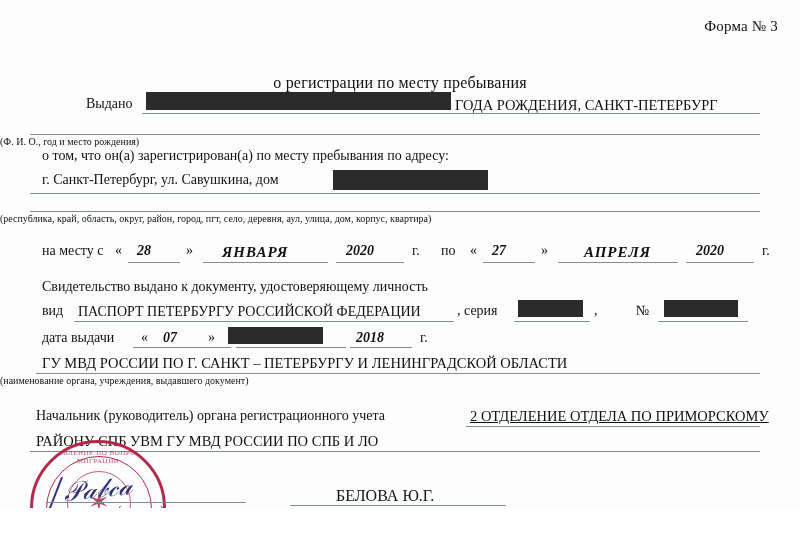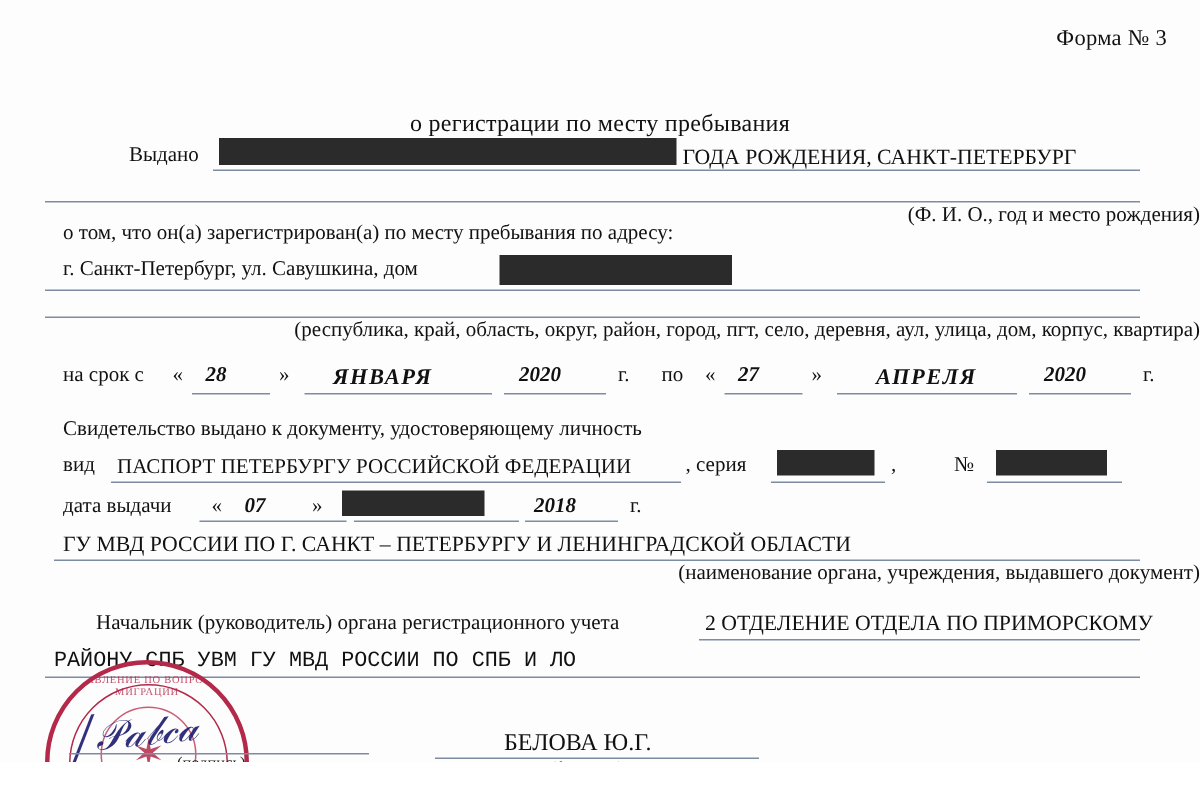--- a/index.html
+++ b/index.html
@@ -66,22 +66,22 @@
     font-size: 14px;
     white-space: nowrap;
   }
   .lbl.small {
     font-size: 11px;
     color: #222;
   }
   .center-cap {
     position: absolute;
     left: 0; right: 0;
-    text-align: right;
-    font-size: 14px;
+    text-align: left;
+    font-size: 10px;
   }
   
   .rule {
     position: absolute;
     height: 0;
     border-bottom: 1px solid #7d8ca1;
   }
   
   .redact {
     position: absolute;
@@ -166,21 +166,21 @@
   <div class="rule" style="left:30px; top:134px; width:730px;"></div>
   <div class="center-cap" style="top:136px;">(Ф. И. О., год и место рождения)</div>
 
   <div class="lbl" style="left:42px; top:148px;">о том, что он(а) зарегистрирован(а) по месту пребывания по адресу:</div>
   <div class="lbl" style="left:42px; top:172px;">г. Санкт-Петербург, ул. Савушкина, дом</div>
   <div class="redact" style="left:333px; top:170px; width:155px; height:20px;"></div>
   <div class="rule" style="left:30px; top:193px; width:730px;"></div>
   <div class="rule" style="left:30px; top:211px; width:730px;"></div>
   <div class="center-cap" style="top:213px;">(республика, край, область, округ, район, город, пгт, село, деревня, аул, улица, дом, корпус, квартира)</div>
 
-  <div class="lbl" style="left:42px; top:243px;">на срок с</div>
+  <div class="lbl" style="left:42px; top:243px;">на месту с</div>
   <div class="lbl" style="left:115px; top:243px;">«</div>
   <div class="lbl bold" style="left:137px; top:243px;">28</div>
   <div class="rule" style="left:128px; top:262px; width:52px;"></div>
   <div class="lbl" style="left:186px; top:243px;">»</div>
   <div class="lbl bold sp" style="left:222px; top:244px; font-size:15px;">ЯНВАРЯ</div>
   <div class="rule" style="left:203px; top:262px; width:125px;"></div>
   <div class="lbl bold" style="left:346px; top:243px;">2020</div>
   <div class="rule" style="left:336px; top:262px; width:68px;"></div>
   <div class="lbl" style="left:412px; top:243px;">г.</div>
   <div class="lbl" style="left:441px; top:243px;">по</div>
@@ -214,24 +214,24 @@
   <div class="redact" style="left:228px; top:327px; width:95px; height:17px;"></div>
   <div class="rule" style="left:236px; top:347px; width:110px;"></div>
   <div class="lbl bold" style="left:356px; top:330px;">2018</div>
   <div class="rule" style="left:350px; top:347px; width:62px;"></div>
   <div class="lbl" style="left:420px; top:330px;">г.</div>
 
   <div class="lbl" style="left:42px; top:355px; font-size:14.5px;">ГУ  МВД  РОССИИ  ПО  Г. САНКТ – ПЕТЕРБУРГУ  И  ЛЕНИНГРАДСКОЙ ОБЛАСТИ</div>
   <div class="rule" style="left:36px; top:373px; width:724px;"></div>
   <div class="center-cap" style="top:375px;">(наименование органа, учреждения, выдавшего документ)</div>
 
-  <div class="lbl" style="left:36px; top:408px;margin-left:28px;">Начальник (руководитель) органа регистрационного учета</div>
-  <div class="lbl" style="left:470px; top:408px; font-size:14.5px;">2 ОТДЕЛЕНИЕ ОТДЕЛА  ПО ПРИМОРСКОМУ</div>
+  <div class="lbl" style="left:36px; top:408px;">Начальник (руководитель) органа регистрационного учета</div>
+  <div class="lbl" style="left:470px; top:408px; font-size:14.5px;text-decoration:underline;">2 ОТДЕЛЕНИЕ ОТДЕЛА  ПО ПРИМОРСКОМУ</div>
   <div class="rule" style="left:466px; top:426px; width:294px;"></div>
-  <div class="lbl" style="left:36px; top:433px; font-size:14.5px;font-family:Liberation Mono, monospace;">РАЙОНУ СПБ УВМ  ГУ  МВД  РОССИИ  ПО СПБ  И  ЛО</div>
+  <div class="lbl" style="left:36px; top:433px; font-size:14.5px;">РАЙОНУ СПБ УВМ  ГУ  МВД  РОССИИ  ПО СПБ  И  ЛО</div>
   <div class="rule" style="left:30px; top:451px; width:730px;"></div>
 
   <div class="stamp">
     <div class="arc-top">УПРАВЛЕНИЕ ПО ВОПРОСАМ МИГРАЦИИ</div>
     <div class="inner-ring"></div>
     <div class="core">✶</div>
 
   </div>
 
   <div class="signature">╱𝒫𝒶𝒷𝒸𝒶</div>

